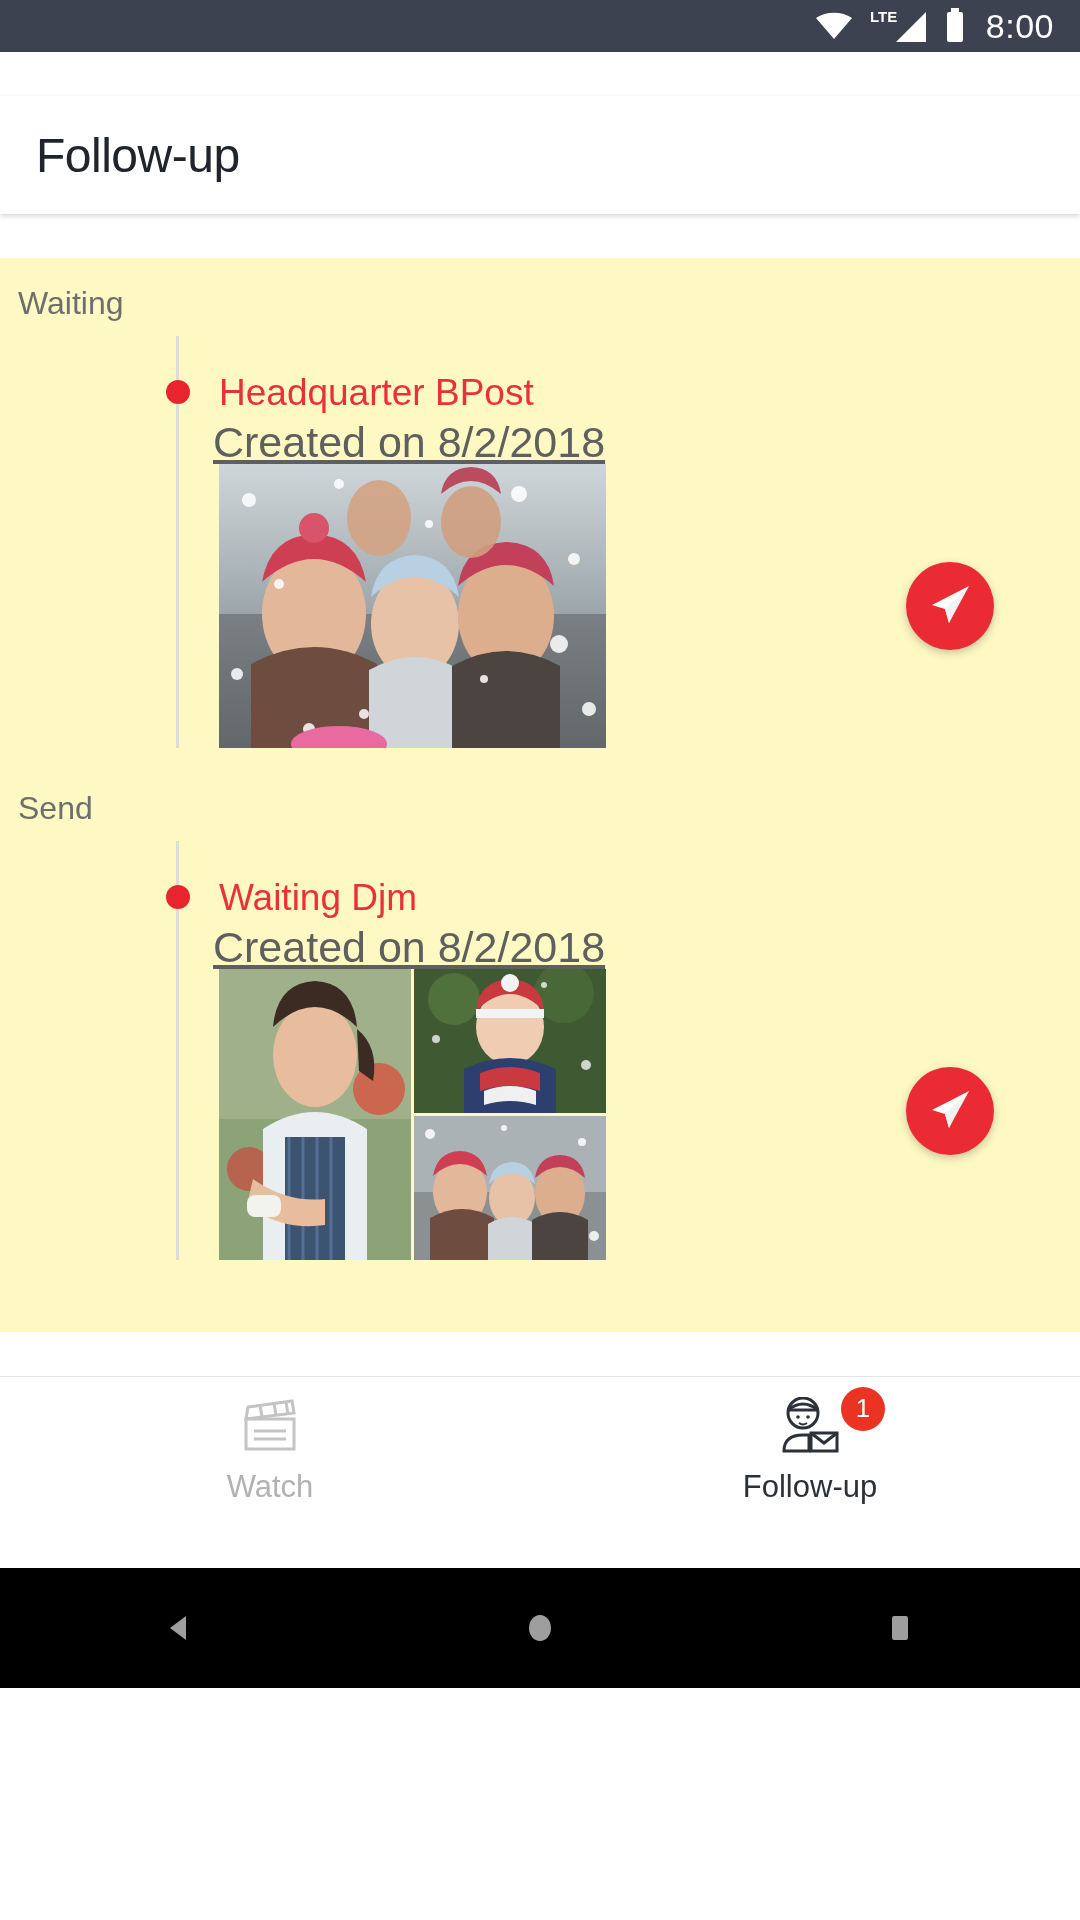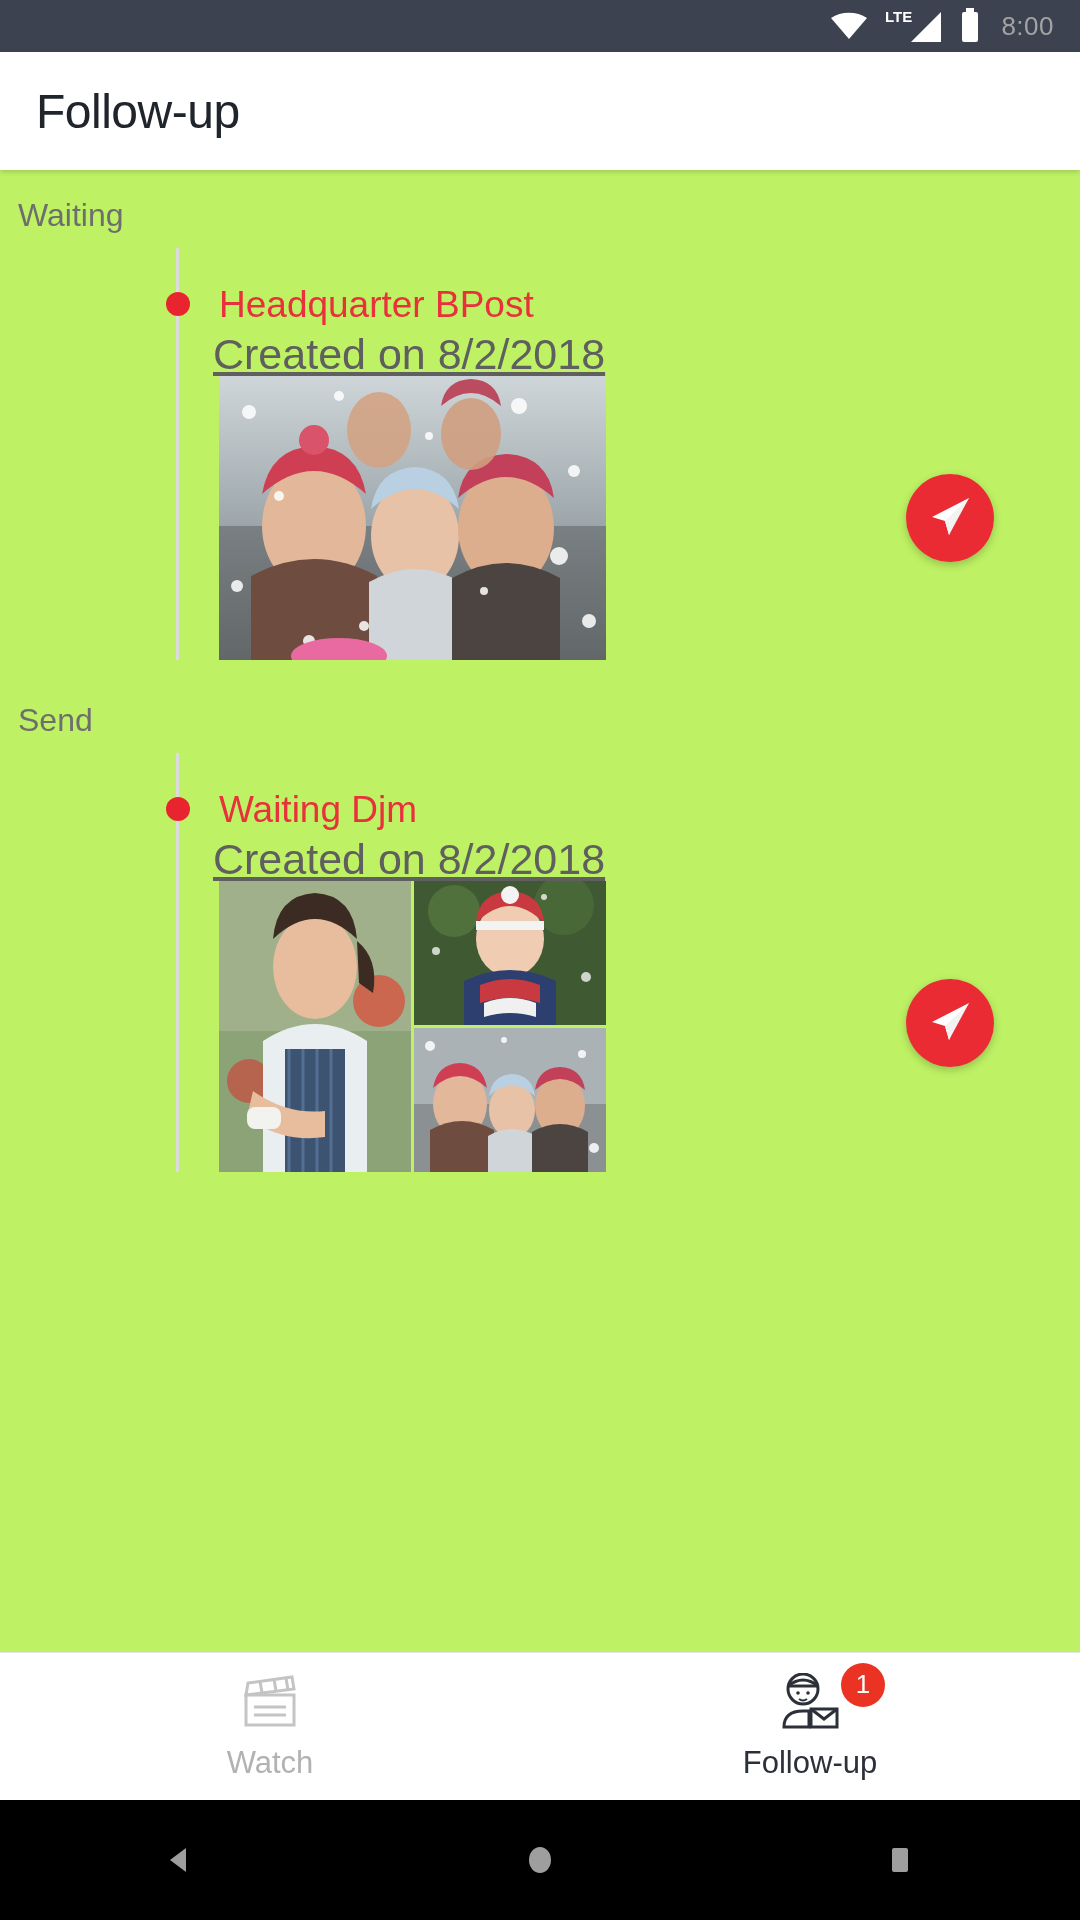--- a/index.html
+++ b/index.html
@@ -2,43 +2,43 @@
 <html><head>
 <meta charset="utf-8">
 <style>
   * { box-sizing: border-box; margin: 0; padding: 0; }
   html, body {
     width: 1080px; height: 1920px;
     font-family: "Liberation Sans", sans-serif;
     background: #ffffff;
     overflow: hidden;
   }
-  #app { position: relative; width: 1080px; height: 1920px; display: flex; flex-direction: column; }
+  #app { position: relative; width: 1080px; height: 1688px; display: flex; flex-direction: column; gap: 44px; }
 
   
   .status-bar {
     height: 52px; background: #3c4250; flex: 0 0 52px;
     display: flex; align-items: center; justify-content: flex-end;
     padding-right: 26px; gap: 16px;
   }
   .status-icon { display: flex; align-items: center; }
   .status-time {
-    color: #a3a3a3; font-size: 26px; letter-spacing: 0.5px;
+    color: #ffffff; font-size: 34px; letter-spacing: 0.5px;
     font-family: "Liberation Sans", sans-serif; margin-left: 4px;
   }
 
   
   .app-bar {
     flex: 0 0 118px; background: #ffffff; display: flex; align-items: center;
     padding-left: 36px; box-shadow: 0 2px 5px rgba(0,0,0,0.17); z-index: 5;
   }
   .app-bar-title { font-size: 48px; color: #20242b; font-weight: normal; letter-spacing: -0.5px; }
 
   
-  .content { flex: 1 1 auto; background: #bef264; position: relative; overflow: hidden; }
+  .content { flex: 1 1 auto; background: #fef9c3; position: relative; overflow: hidden; }
 
   .section-label {
     font-size: 32px; color: #6e6e6e; padding-left: 18px;
   }
   .sec-waiting { position: absolute; left: 0; top: 27px; }
   .sec-sent    { position: absolute; left: 0; top: 532px; }
 
   .timeline-line {
     position: absolute; left: 176px; width: 3px; background: #dcdcdc;
   }

